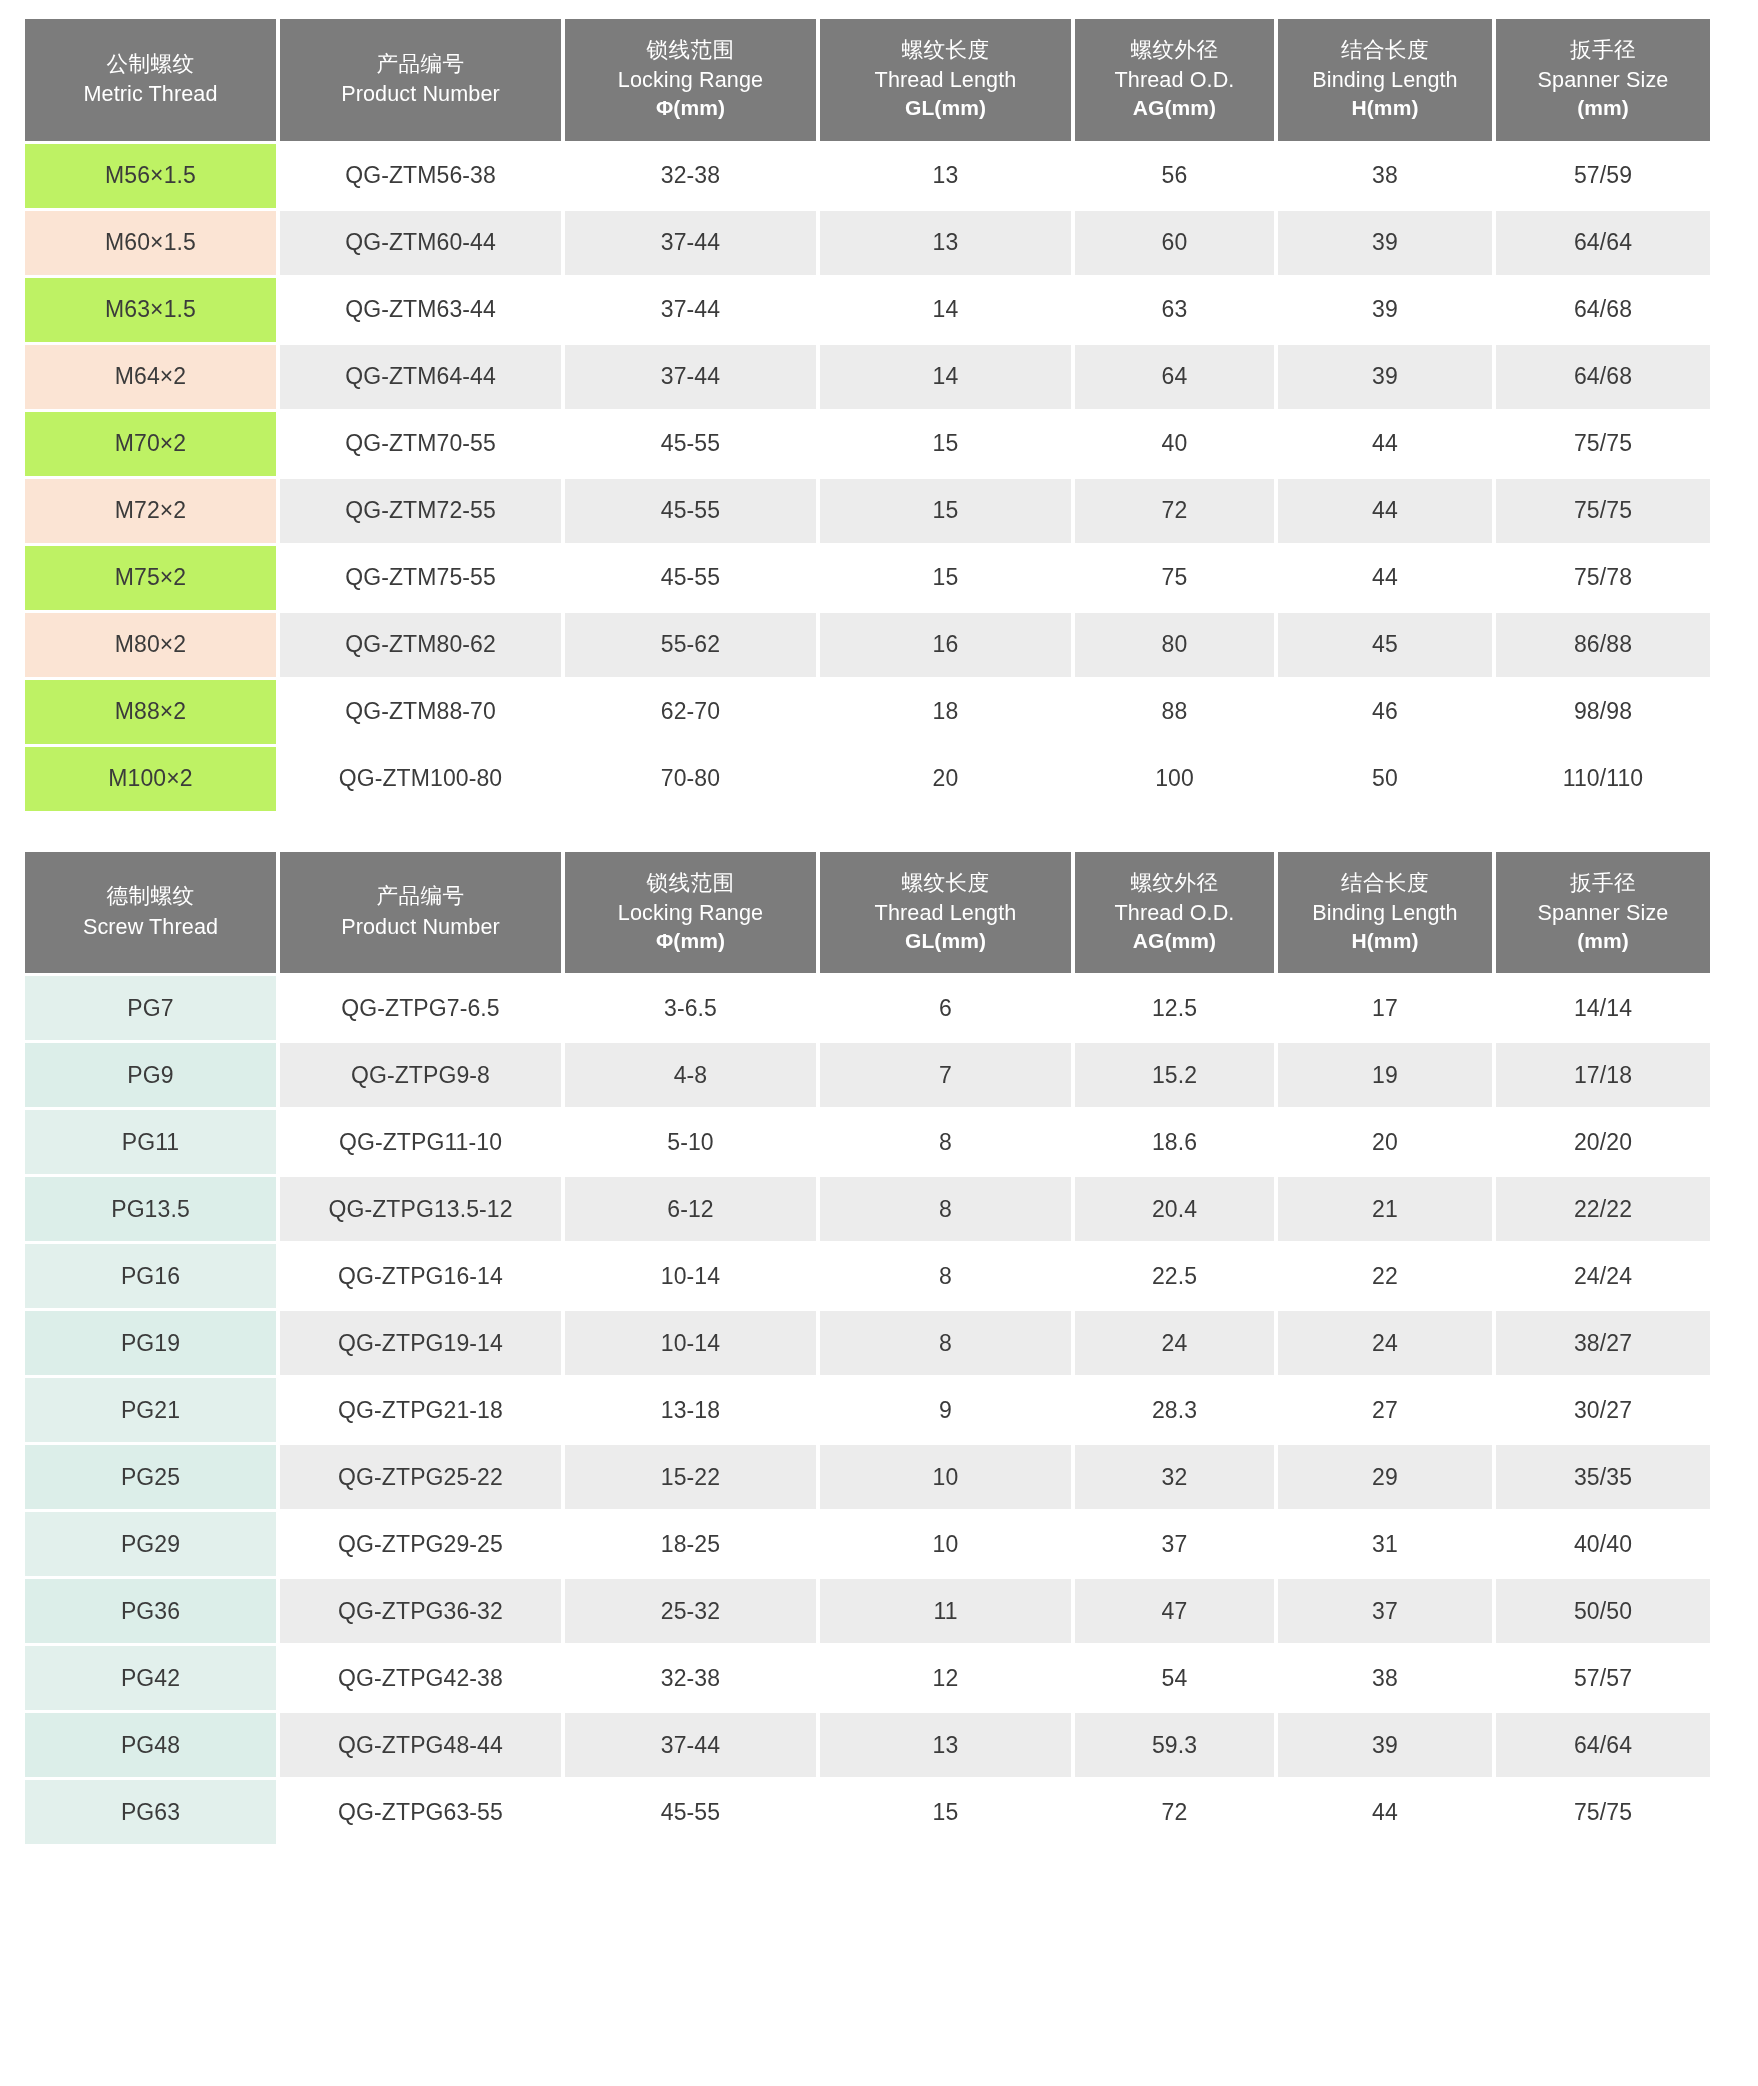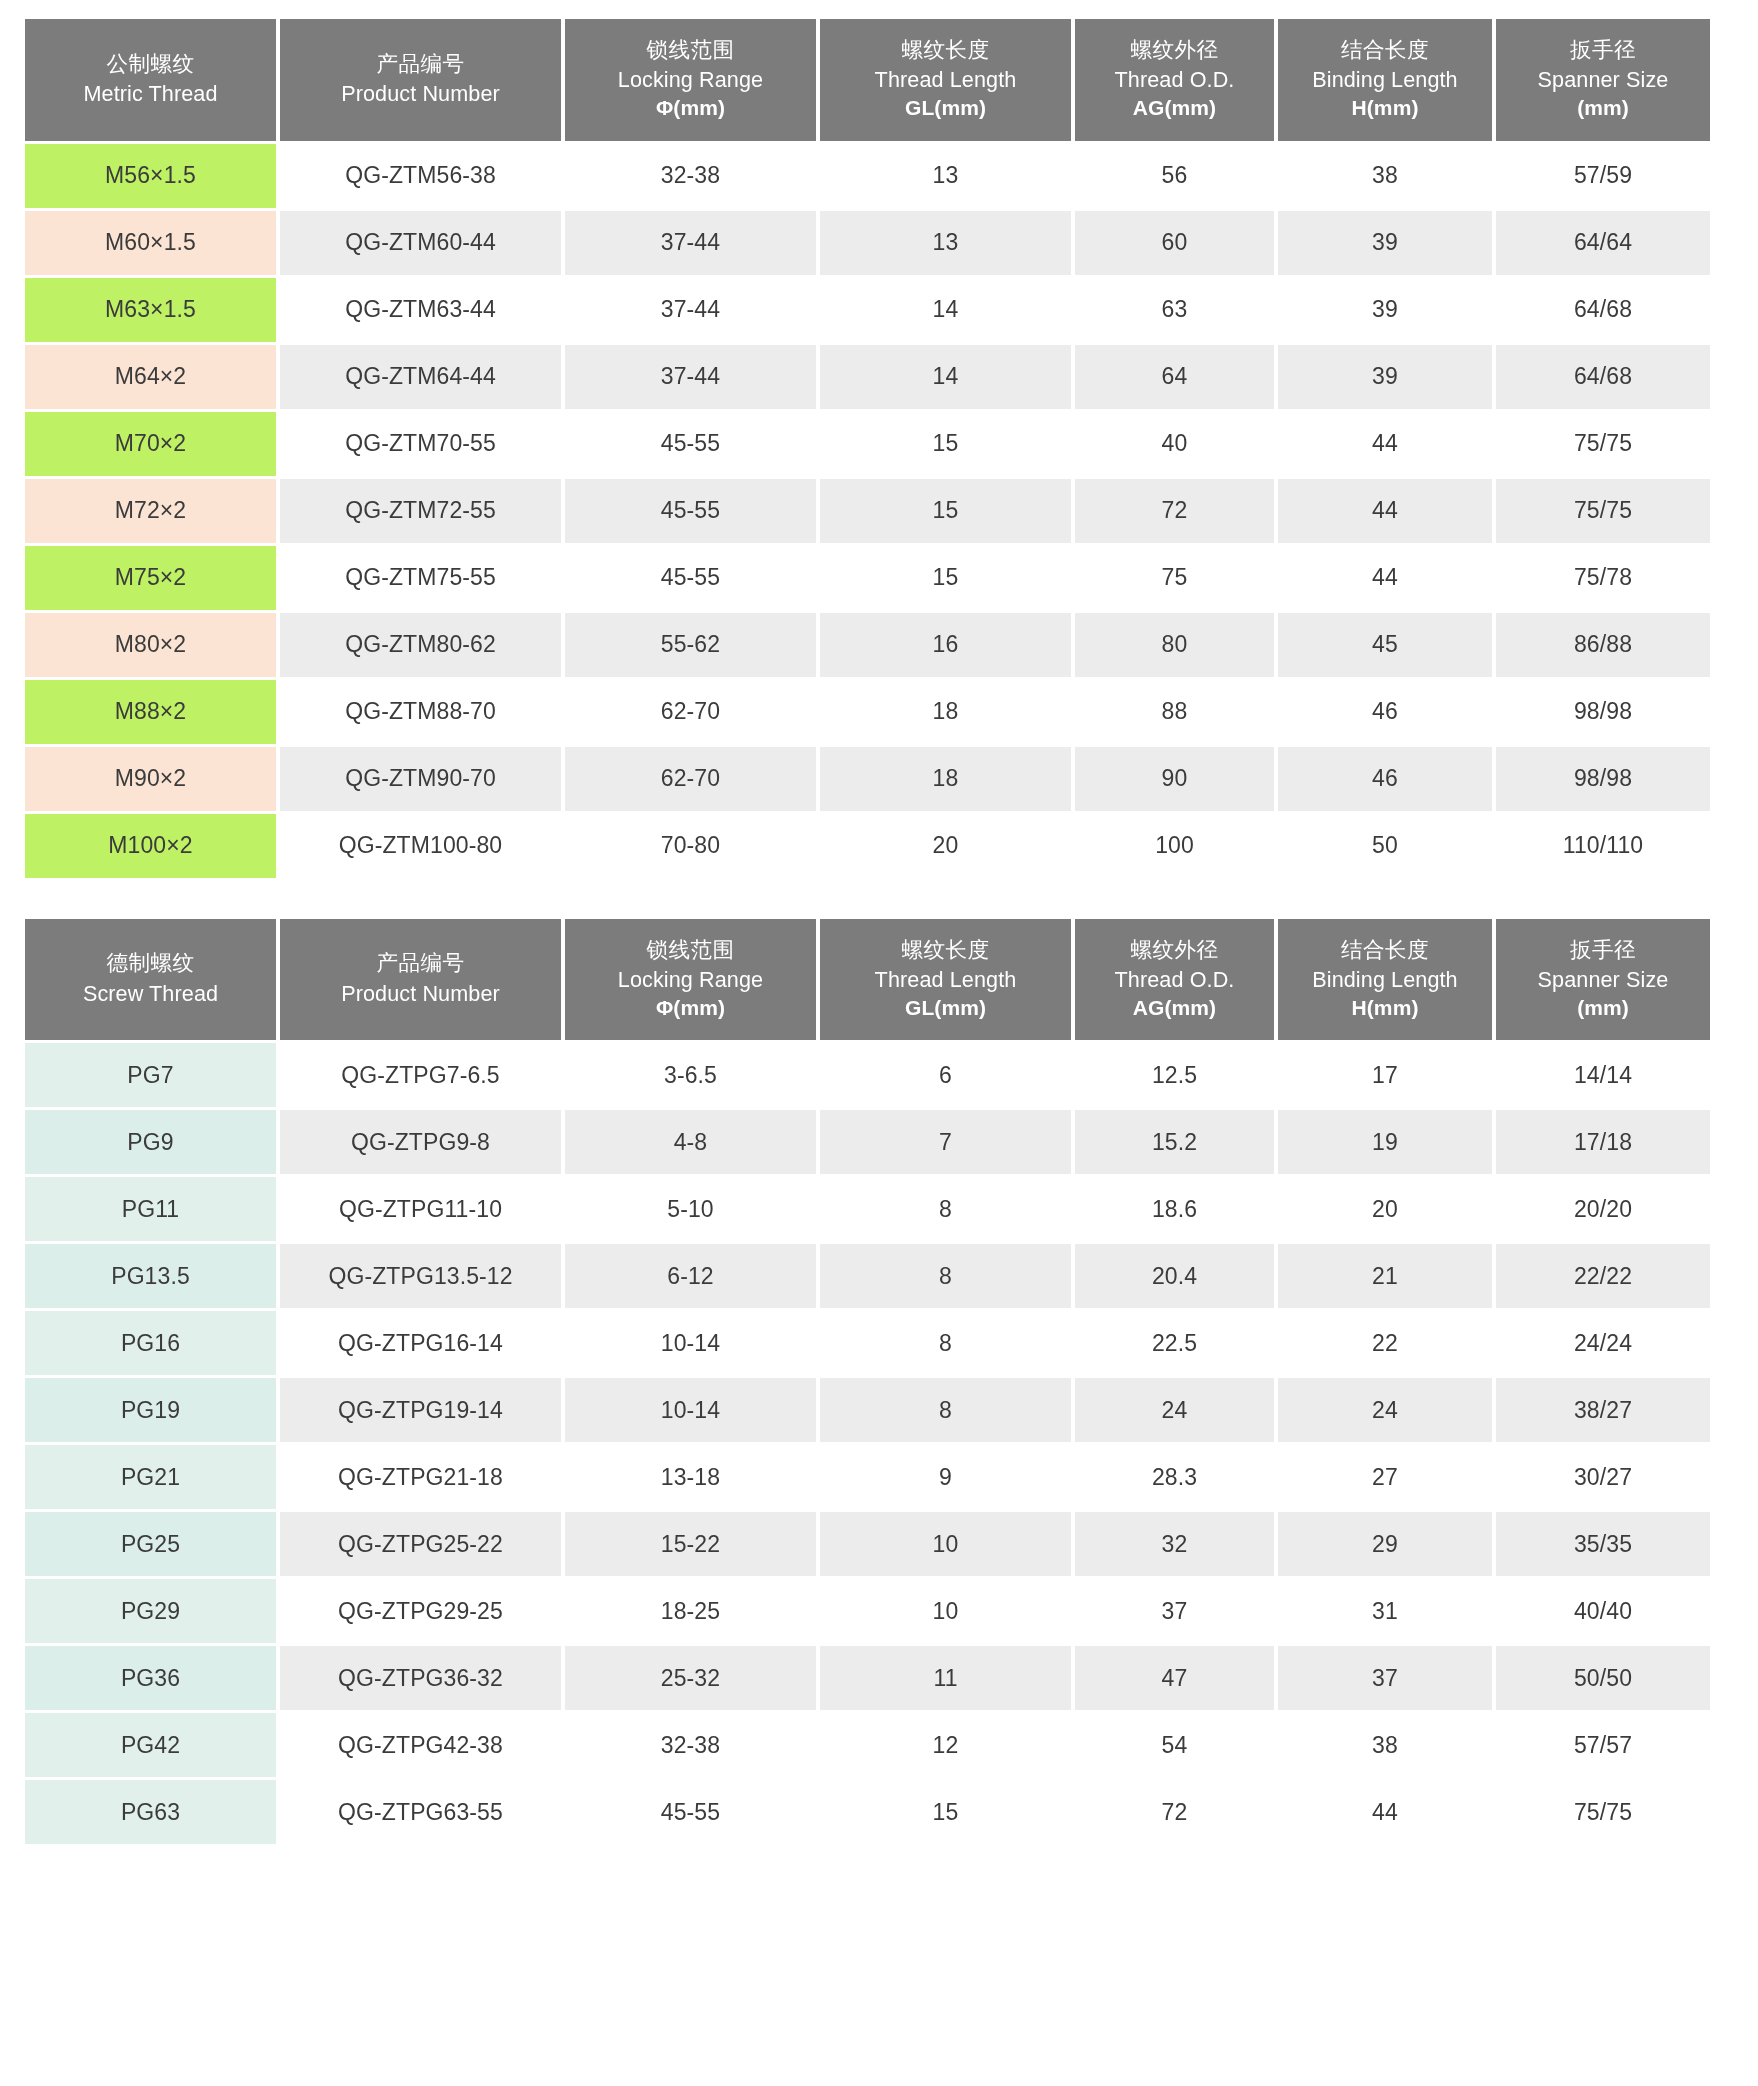--- a/index.html
+++ b/index.html
@@ -212,29 +212,20 @@
             <td class="cell even">86/88</td>
           </tr>
           <tr>
             <td class="cell key-metric-odd">M88×2</td>
             <td class="cell odd">QG-ZTM88-70</td>
             <td class="cell odd">62-70</td>
             <td class="cell odd">18</td>
             <td class="cell odd">88</td>
             <td class="cell odd">46</td>
             <td class="cell odd">98/98</td>
-          </tr>
-          <tr>
-            <td class="cell key-metric-even">M90×2</td>
-            <td class="cell even">QG-ZTM90-70</td>
-            <td class="cell even">62-70</td>
-            <td class="cell even">18</td>
-            <td class="cell even">90</td>
-            <td class="cell even">46</td>
-            <td class="cell even">98/98</td>
           </tr>
           <tr>
             <td class="cell key-metric-odd">M100×2</td>
             <td class="cell odd">QG-ZTM100-80</td>
             <td class="cell odd">70-80</td>
             <td class="cell odd">20</td>
             <td class="cell odd">100</td>
             <td class="cell odd">50</td>
             <td class="cell odd">110/110</td>
           </tr>
@@ -382,20 +373,29 @@
           <tr>
             <td class="cell key-screw-odd">PG42</td>
             <td class="cell odd">QG-ZTPG42-38</td>
             <td class="cell odd">32-38</td>
             <td class="cell odd">12</td>
             <td class="cell odd">54</td>
             <td class="cell odd">38</td>
             <td class="cell odd">57/57</td>
           </tr>
           <tr>
+            <td class="cell key-screw-even">PG48</td>
+            <td class="cell even">QG-ZTPG48-44</td>
+            <td class="cell even">37-44</td>
+            <td class="cell even">13</td>
+            <td class="cell even">59.3</td>
+            <td class="cell even">39</td>
+            <td class="cell even">64/64</td>
+          </tr>
+          <tr>
             <td class="cell key-screw-odd">PG63</td>
             <td class="cell odd">QG-ZTPG63-55</td>
             <td class="cell odd">45-55</td>
             <td class="cell odd">15</td>
             <td class="cell odd">72</td>
             <td class="cell odd">44</td>
             <td class="cell odd">75/75</td>
           </tr>
         </tbody>
       </table>

